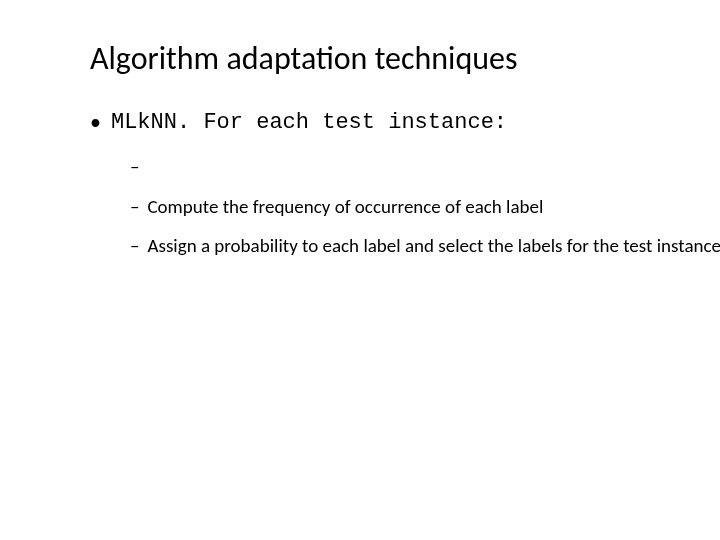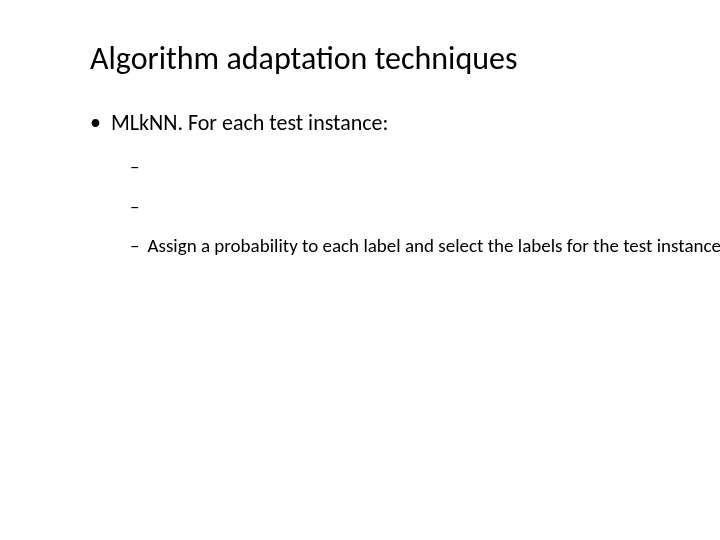--- a/index.html
+++ b/index.html
@@ -50,20 +50,21 @@
       font-size: 22px;
       margin-right: 10px;
       line-height: 1.4;
       flex-shrink: 0;
     }
 
     .bullet-text {
       font-size: 22px;
       color: #000000;
       line-height: 1.4;
+      font-family: Liberation Mono, monospace;
     }
 
     .sub-bullets {
       margin-left: 40px;
       margin-top: 6px;
       display: flex;
       flex-direction: column;
       gap: 12px;
     }
 
@@ -101,20 +102,21 @@
     </div>
 
     <div class="sub-bullets">
 
       <div class="sub-bullet-item">
         <span class="sub-bullet-dash">–</span>
       </div>
 
       <div class="sub-bullet-item">
         <span class="sub-bullet-dash">–</span>
+        <span class="sub-bullet-text">Compute  the  frequency  of  occurrence  of  each label</span>
       </div>
 
       <div class="sub-bullet-item">
         <span class="sub-bullet-dash">–</span>
         <span class="sub-bullet-text">Assign  a  probability  to  each  label  and  select  the labels for the test instance</span>
       </div>
 
     </div>
 
   </div>

